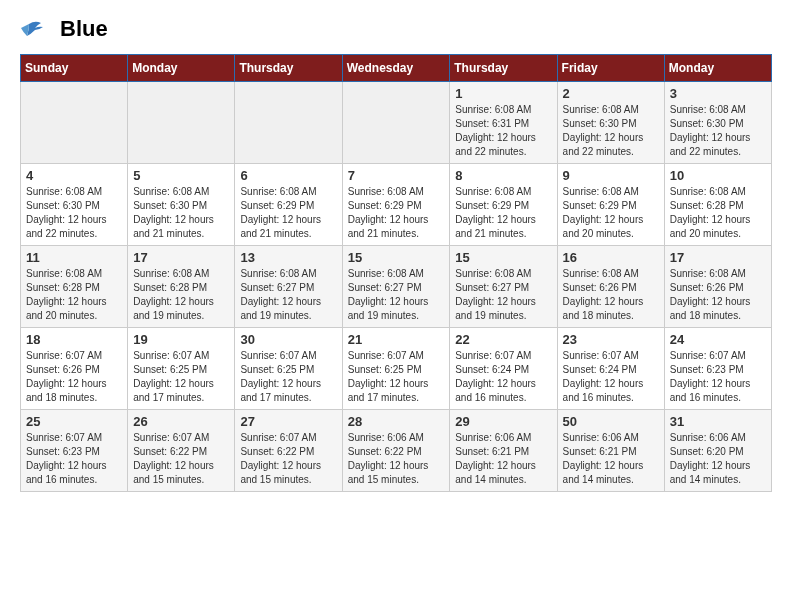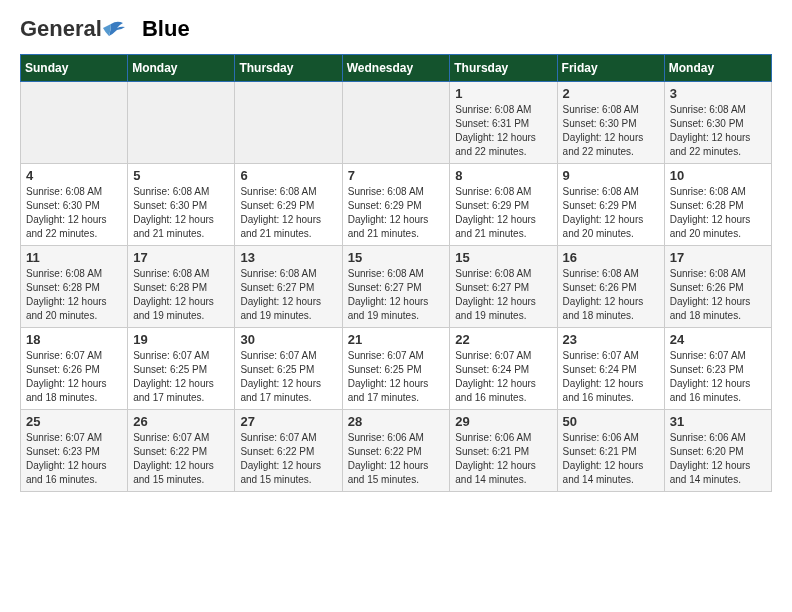--- a/index.html
+++ b/index.html
@@ -45,21 +45,21 @@
     .subtitle {
       font-size: 16px;
       color: #555;
     }
     .calendar {
       width: 100%;
       border-collapse: collapse;
       font-size: 11px;
     }
     .calendar thead tr th {
-      background-color: #14532d;
+      background-color: #7f1d1d;
       color: #fff;
       padding: 6px 4px;
       text-align: left;
       font-size: 12px;
       font-weight: bold;
       border: 1px solid #2a6cb1;
     }
     .calendar tbody tr td {
       border: 1px solid #ccc;
       vertical-align: top;
@@ -88,21 +88,20 @@
     .empty-cell {
       background: #f0f0f0 !important;
     }
   </style>
 </head>
 <body>
 
 <div class="header-area">
   <div class="logo">
     <div class="logo-text">
-      <span class="logo-general">General</span>
       <svg width="22" height="18" viewBox="0 0 22 18" style="margin: 0 1px;">
         <path d="M8,4 Q14,0 20,3 Q16,5 14,8 Q18,6 22,7 Q18,10 14,10 Q10,14 6,16 Q8,10 8,4Z" fill="#3a7cc1"></path>
         <path d="M0,8 Q4,6 8,4 Q8,10 6,16 Q2,12 0,8Z" fill="#5599d0"></path>
       </svg>
       <span class="logo-blue">Blue</span>
     </div>
   </div>
 </div>
 
 <table class="calendar">

